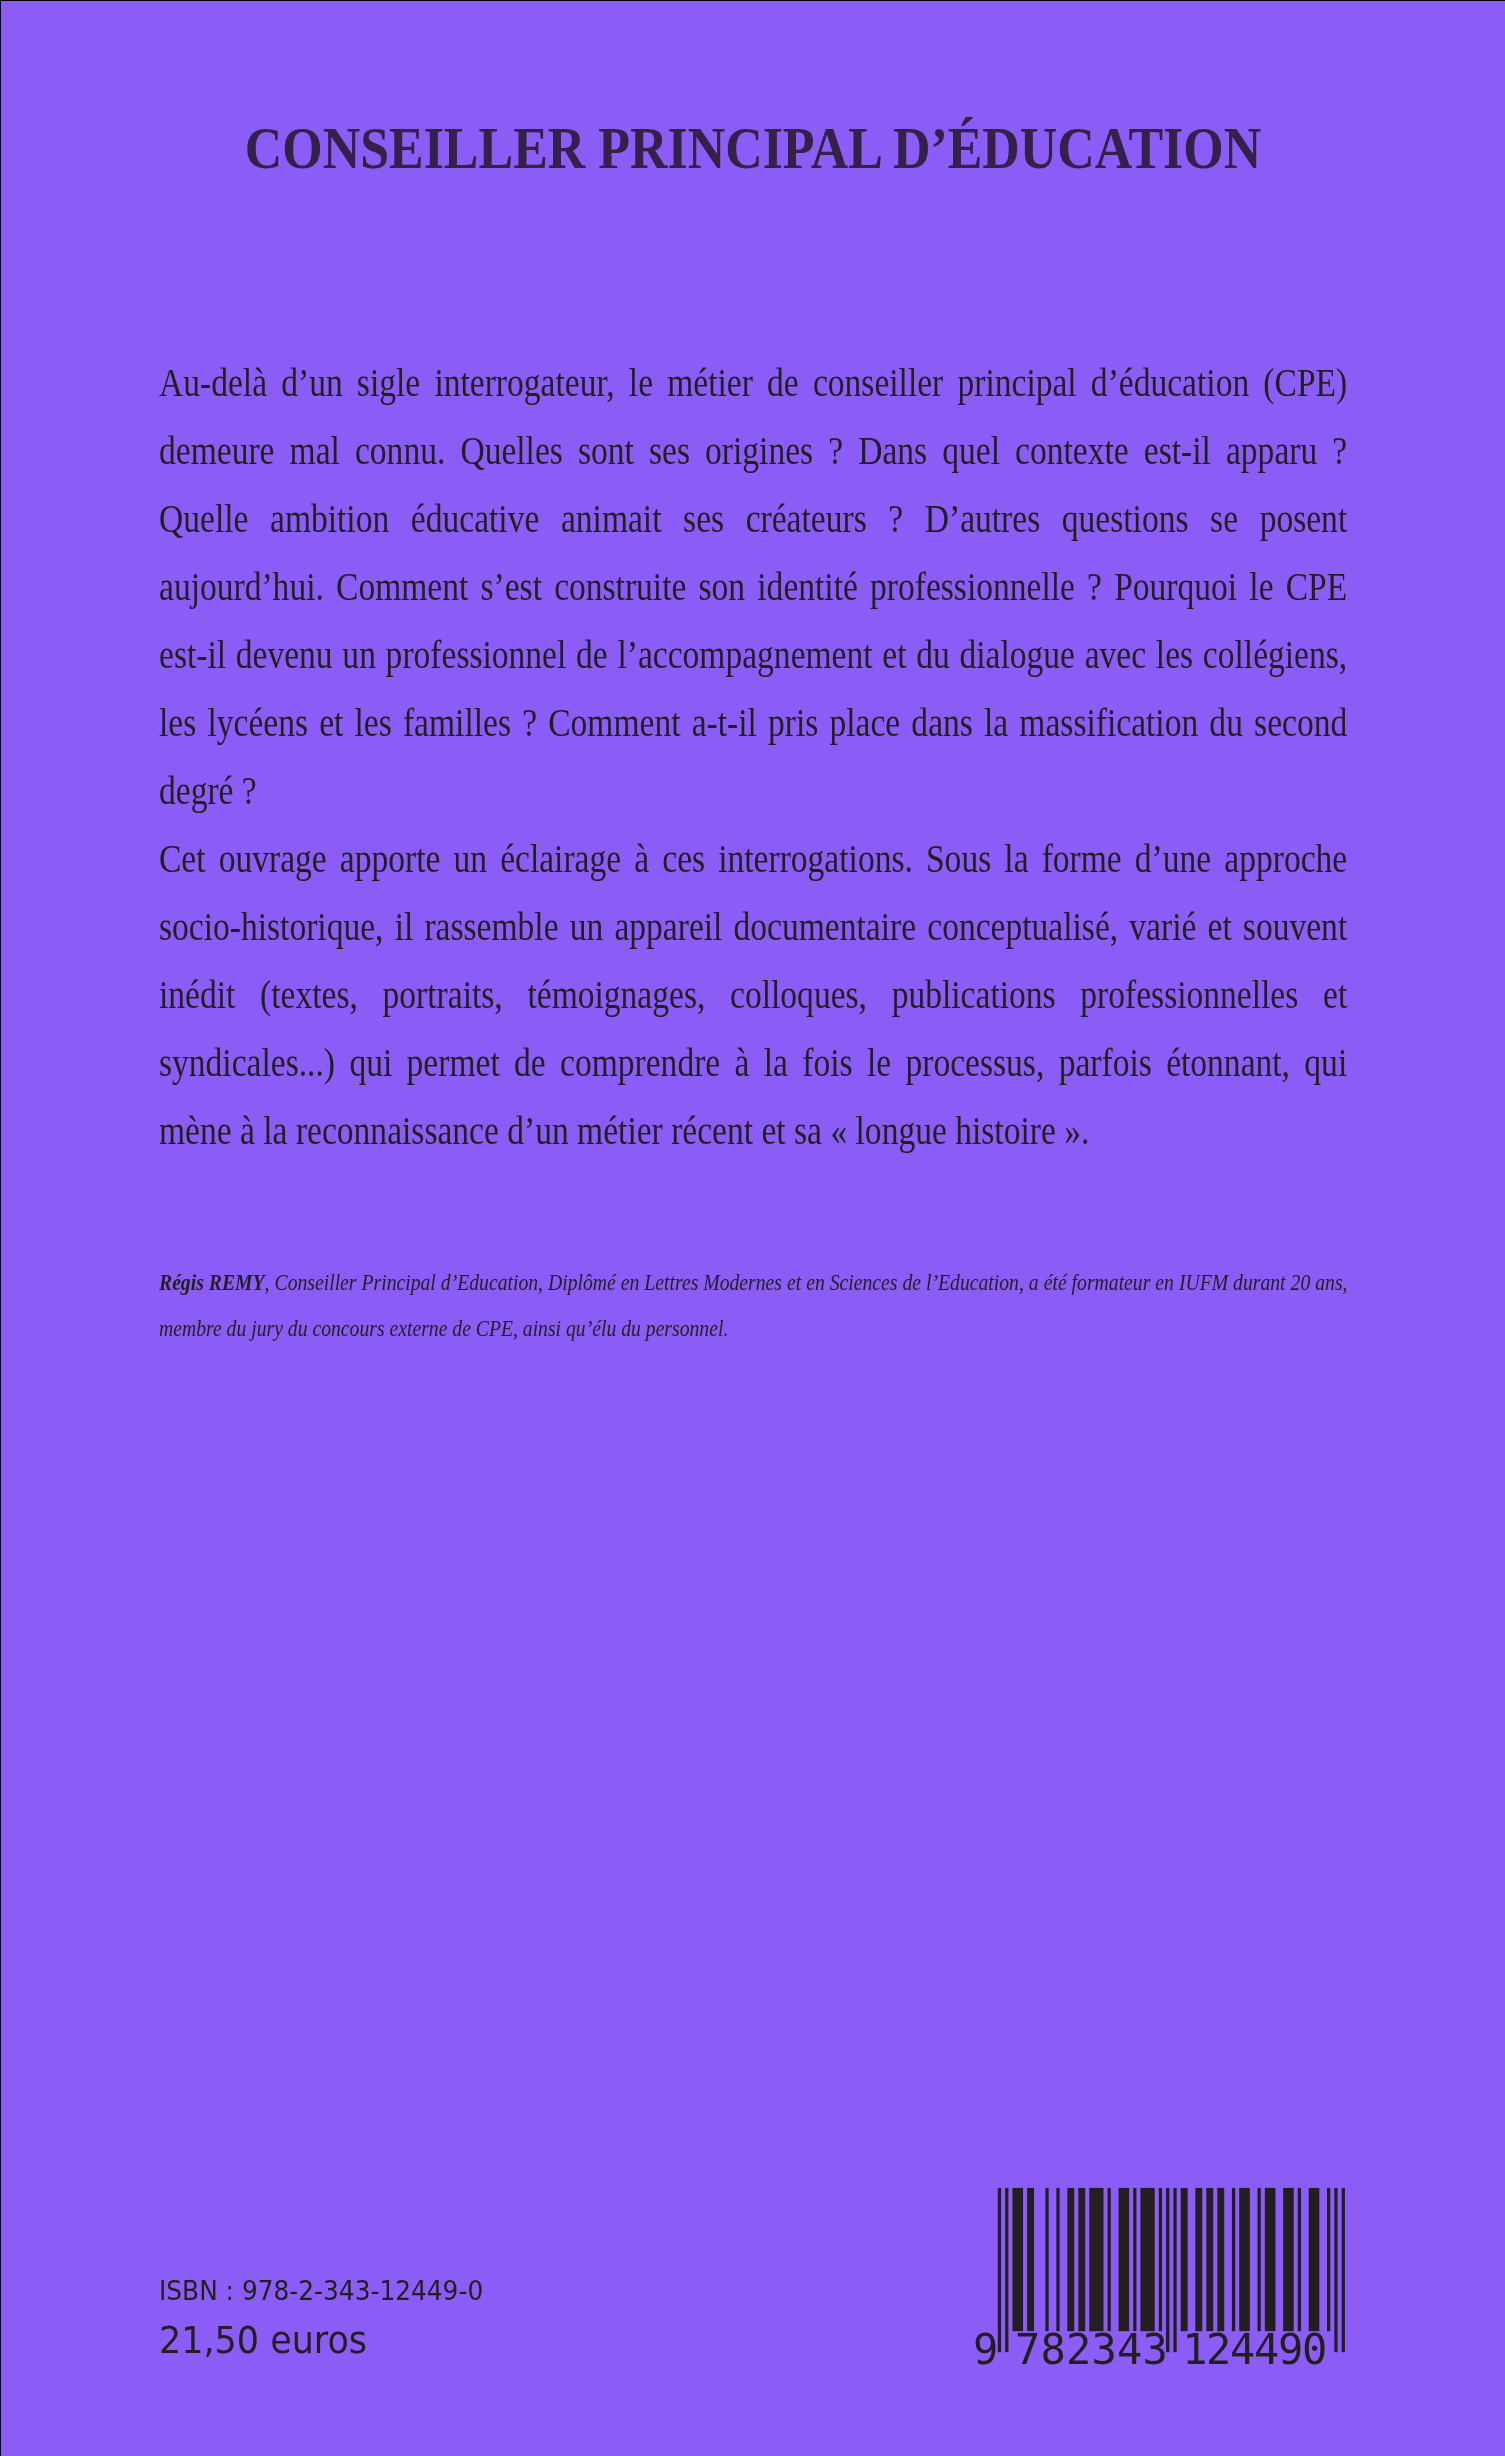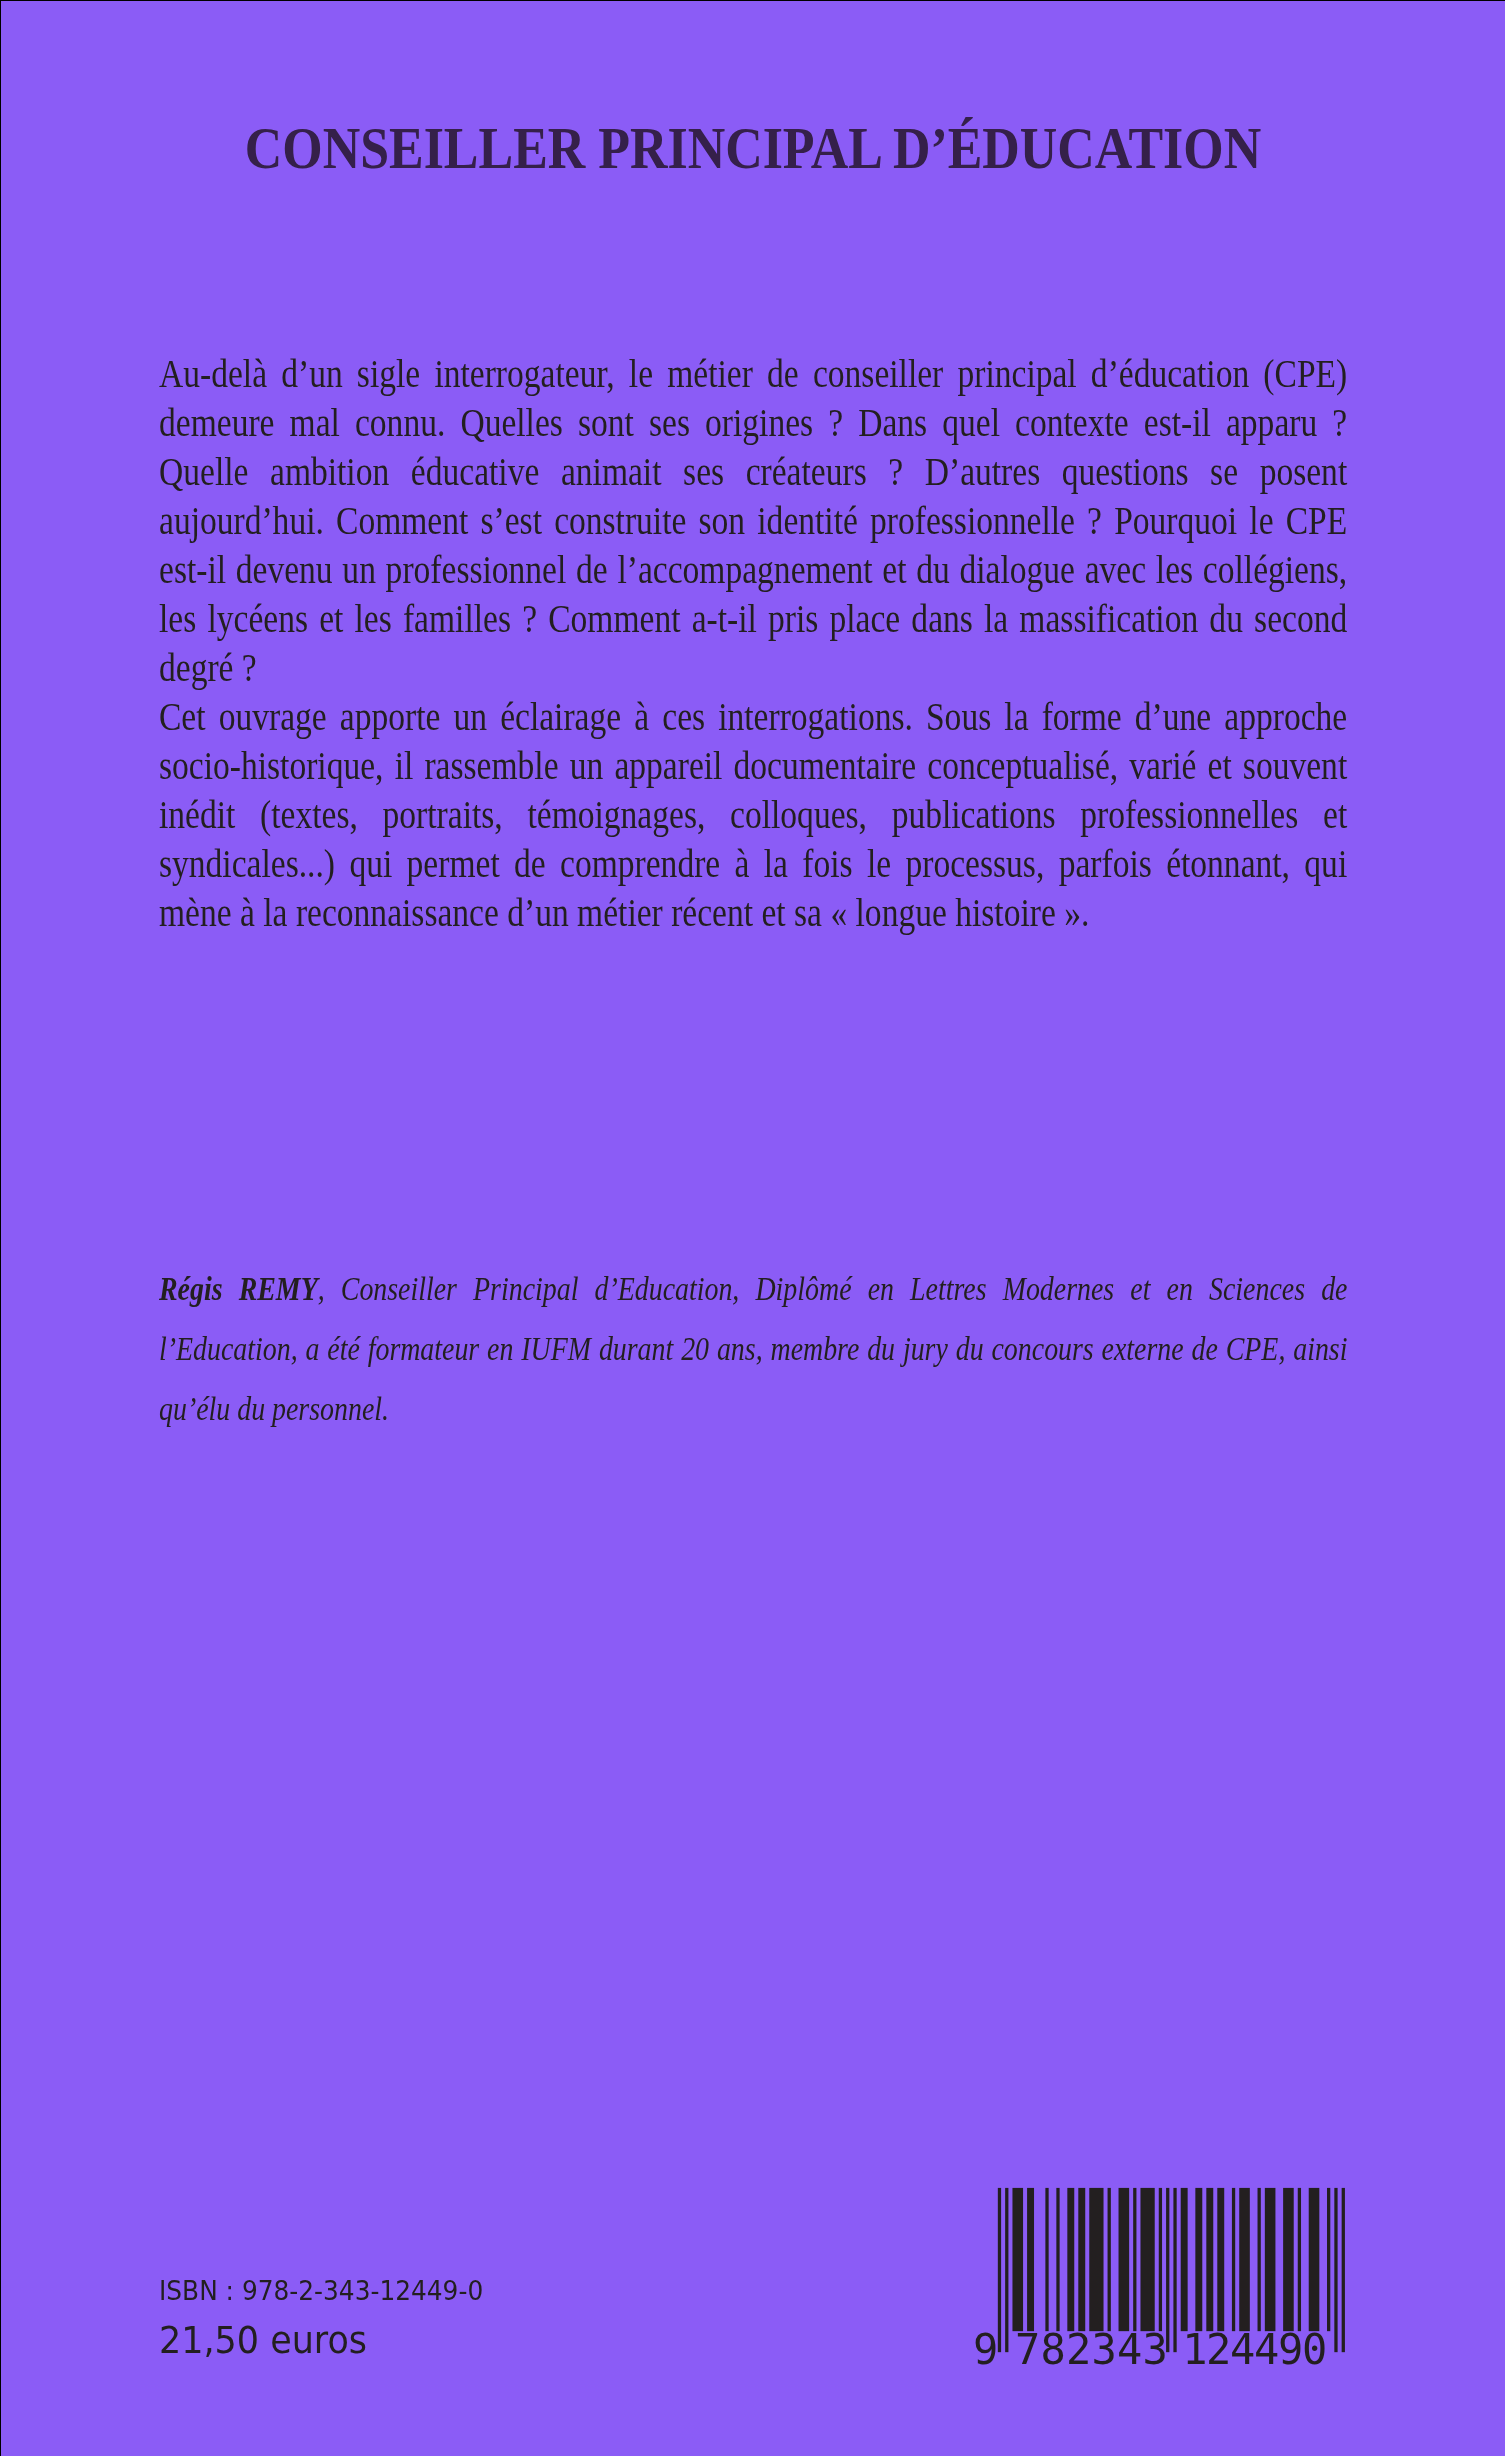--- a/index.html
+++ b/index.html
@@ -23,37 +23,37 @@
     color: #35204a;
     transform: scaleX(0.88);
     transform-origin: center;
     white-space: nowrap;
   }
   .blurb {
     position: absolute;
     left: 158px; top: 348px;
     width: 1188px;
     font-size: 39px;
-    line-height: 49px;
+    line-height: 68px;
     text-align: justify;
     text-align-last: auto;
   }
   .blurb p { margin: 0; }
   .condensed {
     display: block;
     transform: scaleX(0.86);
     transform-origin: left top;
     width: 116.3%;
   }
   .author {
     position: absolute;
     left: 158px; top: 1258px;
     width: 1188px;
-    font-size: 34px;
-    line-height: 60px;
+    font-size: 24px;
+    line-height: 46px;
     font-style: italic;
     text-align: left;
   }
   .author .cond {
     display: block;
     transform: scaleX(0.82);
     transform-origin: left top;
     width: 122%;
     text-align: justify;
   }

